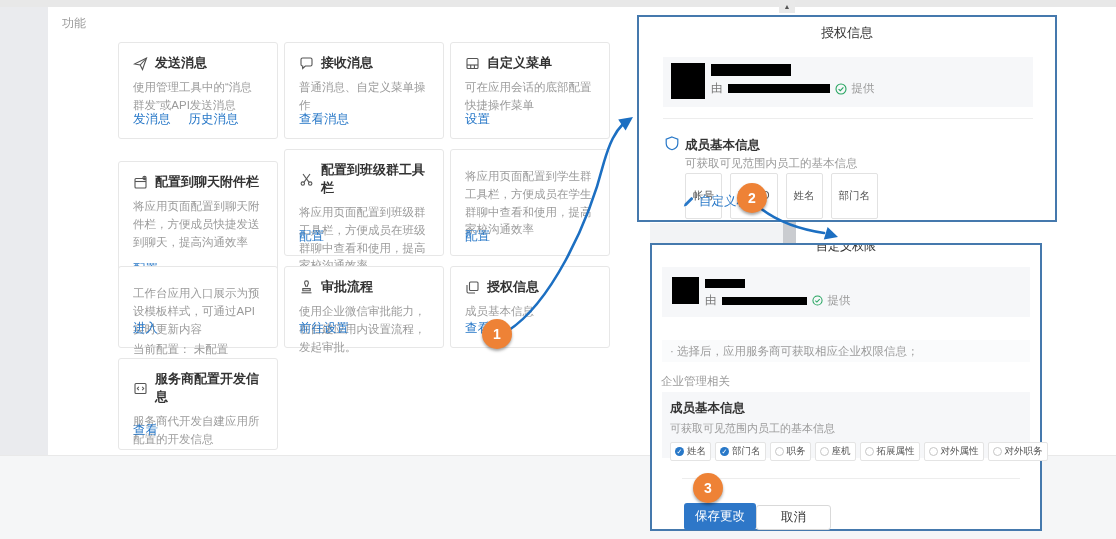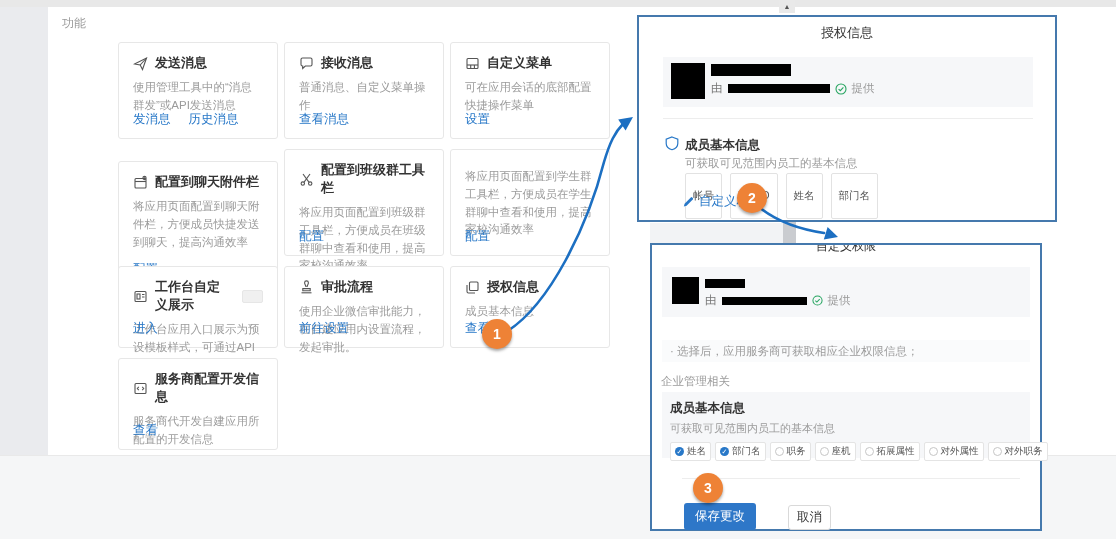--- a/index.html
+++ b/index.html
@@ -63,21 +63,21 @@
   .opt{display:flex;align-items:center;gap:3px;background:#fff;border:1px solid #e4e4e4;border-radius:2px;
        padding:2px 4px;font-size:9.5px;color:#555;cursor:pointer;}
   .optc{width:9px;height:9px;border-radius:50%;display:flex;align-items:center;justify-content:center;
         font-size:7px;line-height:1;}
   .opt-checked .optc{background:#2878c8;color:#fff;}
   .opt-unchecked .optc{border:1px solid #c6c6c6;color:transparent;box-sizing:border-box;}
 
   .btn-primary{position:absolute;left:32px;top:258px;background:#2e77c8;color:#fff;font-size:12.5px;
                padding:5px 11px;border-radius:3px;cursor:pointer;}
   .btn-plain{position:absolute;left:104px;top:260px;background:#fff;color:#333;font-size:12.5px;
-             padding:3px 8px;border:1px solid #d9d9d9;border-radius:3px;cursor:pointer;margin-left:32px;}
+             padding:3px 24px;border:1px solid #d9d9d9;border-radius:3px;cursor:pointer;}
 
   .callout{position:absolute;width:30px;height:30px;border-radius:50%;background:#ee8236;color:#fff;
            font-size:14px;font-weight:bold;display:flex;align-items:center;justify-content:center;
            z-index:30;box-shadow:0 2px 3px rgba(0,0,0,.35);}
   .arrows{position:absolute;left:0;top:0;z-index:25;pointer-events:none;}
 </style>
 </head>
 <body>
 
 <div class="stage">
@@ -167,29 +167,20 @@
   </div>
 
   <div class="card" style="left:450px;top:149px;width:160px;height:107px;">
     <div class="card-desc">将应用页面配置到学生群工具栏，方便成员在学生群聊中查看和使用，提高家校沟通效率</div>
     <div class="card-links">
         <span>配置</span>
       </div>
   </div>
 
   <div class="card" style="left:118px;top:266px;width:160px;height:82px;">
-    <div class="card-title">
-        <svg width="15" height="15" viewBox="0 0 15 15" fill="none" stroke="#555" stroke-width="1.1">
-          <rect x="2" y="2.5" width="11" height="10" rx="1"></rect>
-          <rect x="4" y="5" width="3" height="5"></rect>
-          <path d="M9 5.5 h2.5 M9 8 h2.5"></path>
-        </svg>
-      <span>工作台自定义展示</span>
-        <span class="badge"></span>
-      </div>
     <div class="card-desc">工作台应用入口展示为预设模板样式，可通过API实时更新内容</div>
     <div class="card-status">当前配置： 未配置</div>
     <div class="card-links">
         <span>进入</span>
       </div>
   </div>
 
   <div class="card" style="left:284px;top:266px;width:160px;height:82px;">
     <div class="card-title">
         <svg width="15" height="15" viewBox="0 0 15 15" fill="none" stroke="#555" stroke-width="1.1">

